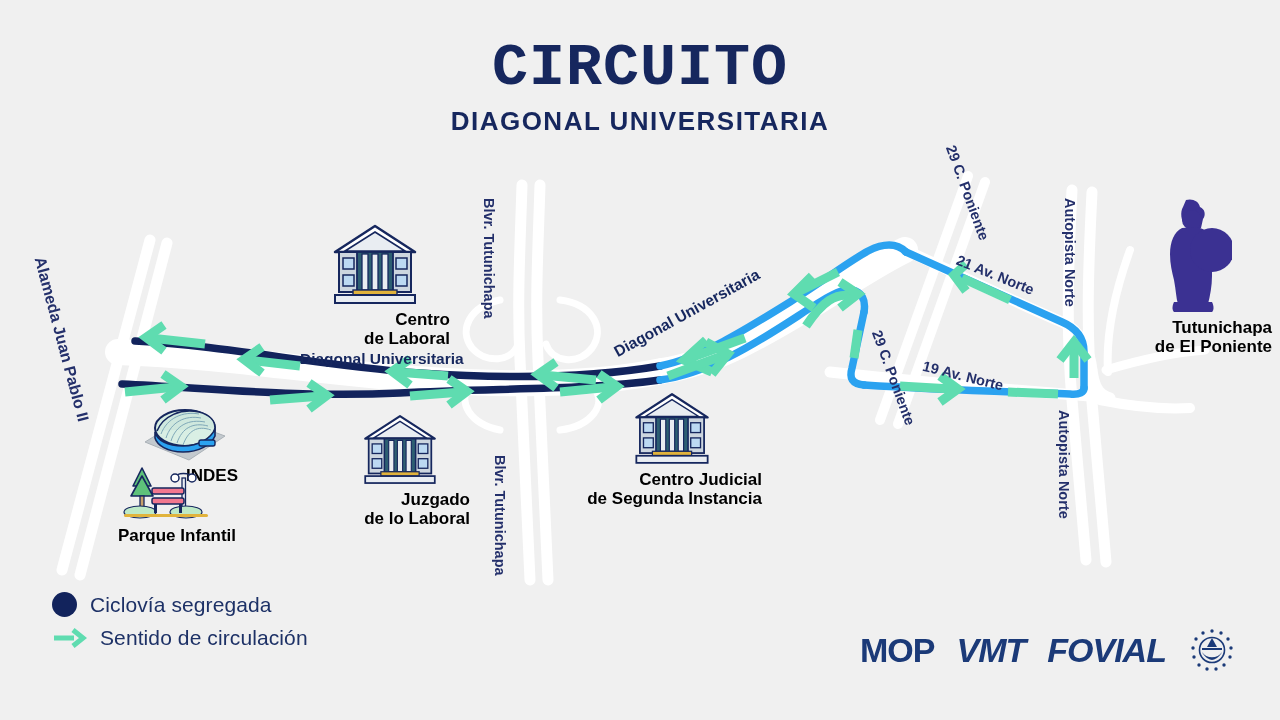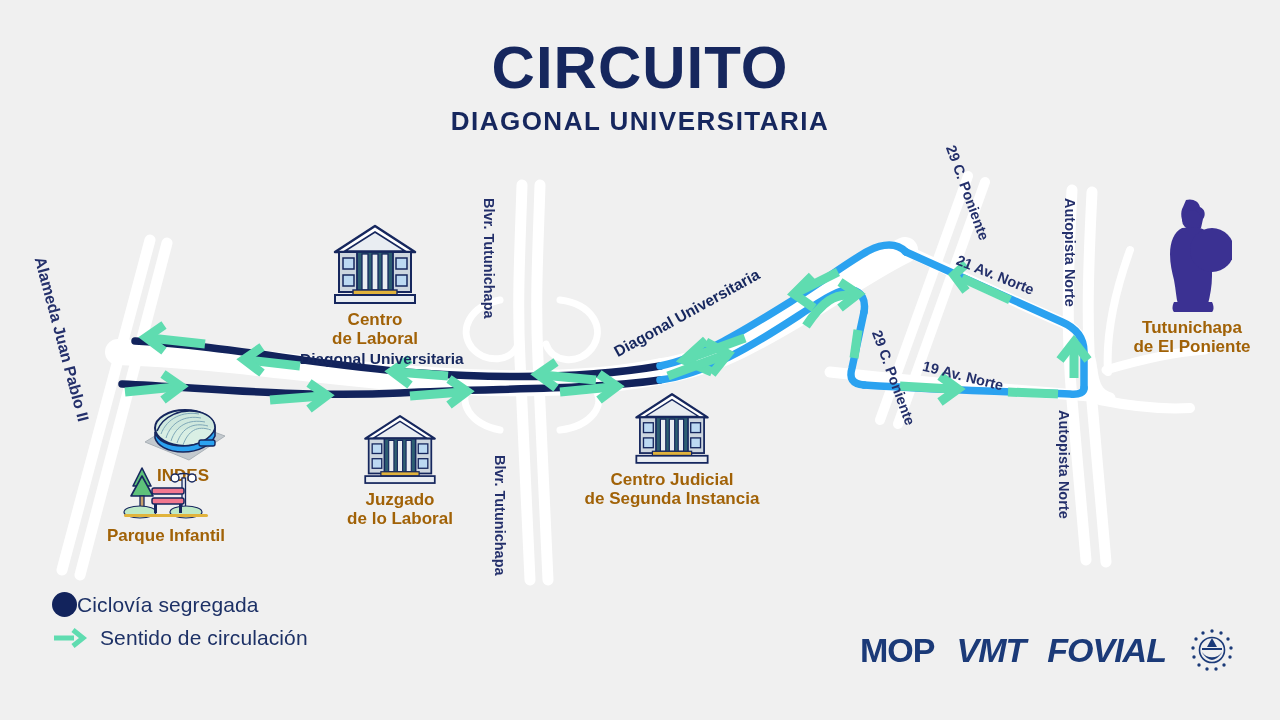--- a/index.html
+++ b/index.html
@@ -8,43 +8,44 @@
     background:#f0f0f0;
     font-family:"Liberation Sans", sans-serif;
     position:relative;
   }
   #map-root{position:absolute;inset:0;width:1280px;height:720px;}
   svg.layer{position:absolute;left:0;top:0;width:1280px;height:720px;}
   .ttl-main{
     position:absolute;left:0;top:38px;width:1280px;text-align:center;
     font-size:60px;font-weight:bold;letter-spacing:1px;color:#16275e;
     line-height:1;
+    font-family:Liberation Mono, monospace;
   }
   .ttl-sub{
     position:absolute;left:0;top:108px;width:1280px;text-align:center;
     font-size:26px;font-weight:bold;letter-spacing:1.5px;color:#16275e;
     line-height:1;
   }
-  .poi{position:absolute;text-align:center;color:#a16207;
+  .poi{position:absolute;text-align:right;color:#000000;
        font-size:17px;font-weight:bold;line-height:1.12;}
   .poi-ico{display:block;margin:0 auto 2px auto;}
   .street{
     position:absolute;color:#24306b;font-size:14.5px;font-weight:bold;
     white-space:nowrap;transform-origin:left top;
   }
   .routelbl{
     position:absolute;color:#16275e;font-size:15.5px;font-weight:bold;
     white-space:nowrap;transform-origin:left top;
   }
   
   #legend{position:absolute;left:52px;top:588px;}
   .lg-row{display:flex;align-items:center;height:33px;}
   .lg-dot{width:25px;height:25px;border-radius:50%;flex:0 0 auto;}
   .lg-arrow{width:36px;height:24px;flex:0 0 auto;}
-  .lg-txt{font-size:21px;color:#1d3166;letter-spacing:.1px;}
+  .lg-txt{margin-left:13px;font-size:21px;color:#1d3166;letter-spacing:.1px;}
   .lg-row.arrowrow .lg-txt{margin-left:12px;}
   
   #logos{position:absolute;left:860px;top:626px;display:flex;align-items:center;gap:22px;}
   .logo-txt{font-size:34px;font-weight:bold;color:#1b3a78;font-style:italic;letter-spacing:-1px;}
   .logo-txt.noital{font-style:normal;}
 </style>
 </head>
 <body>
 
 <div id="map-root">

